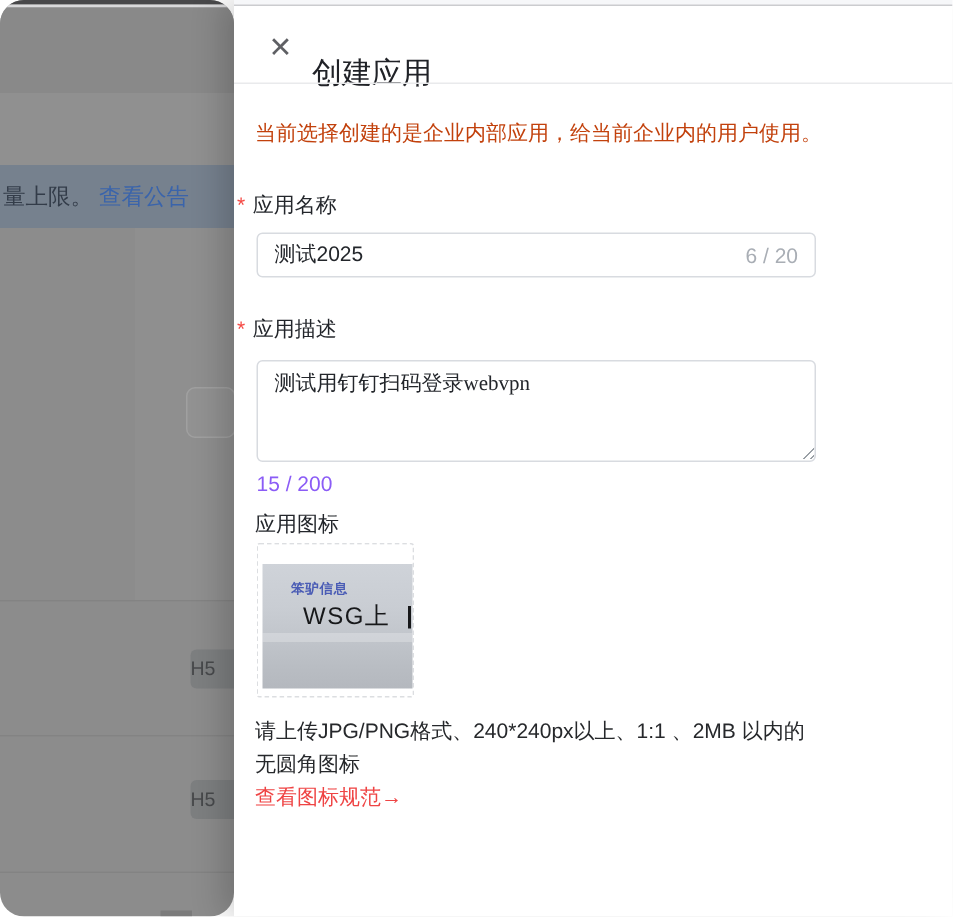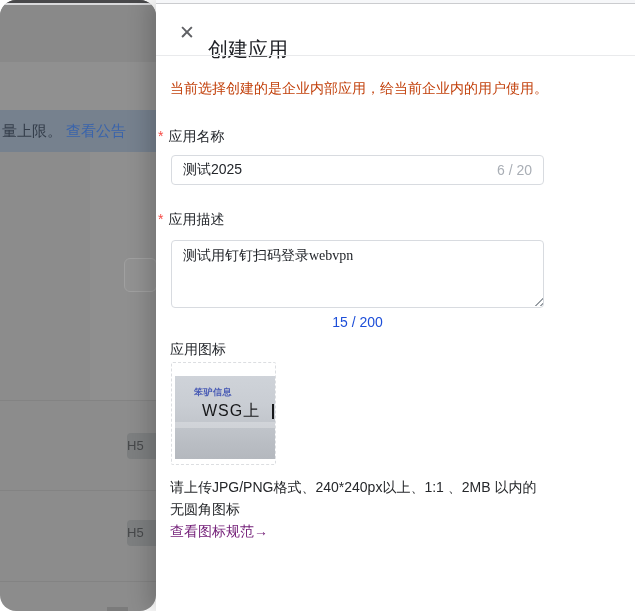--- a/index.html
+++ b/index.html
@@ -47,35 +47,35 @@
   .dr-input-wrap{left:15px;top:155px;width:373px;height:30px;border:1px solid #d8dbe0;border-radius:4px;background:#fff;}
   .dr-input{position:absolute;left:0;top:0;width:100%;height:100%;border:none;outline:none;background:transparent;
     font-family:inherit;font-size:14px;color:#23262b;padding:0 58px 0 11px;box-sizing:border-box;}
   .dr-input-counter{position:absolute;right:11px;top:0;height:28px;line-height:28px;font-size:14px;color:#a9aeb5;}
 
   .dr-textarea{left:15px;top:240px;width:373px;height:68px;border:1px solid #d8dbe0;border-radius:4px;background:#fff;
     font-family:Liberation Serif, serif;font-size:14px;color:#23262b;padding:6px 11px;resize:none;outline:none;}
   .resize-handle{left:377px;top:296px;width:10px;height:10px;cursor:nwse-resize;
     background:repeating-linear-gradient(135deg,transparent 0 2px,#9aa0a6 2px 3.2px);
     clip-path:polygon(100% 0,100% 100%,0 100%);}
-  .dr-ta-counter{left:15px;top:314px;width:373px;text-align:center;font-size:14px;color:#1d4ed8;line-height:17px;}
+  .dr-ta-counter{left:15px;top:314px;width:373px;text-align:left;font-size:14px;color:#8b5cf6;line-height:17px;}
 
   .upload-box{left:15px;top:362px;width:105px;height:103px;border:1px dashed #dcdee1;border-radius:2px;
     background:#fff;overflow:hidden;cursor:pointer;}
   .thumb{position:absolute;left:3px;top:13px;width:101px;height:83px;
     background:linear-gradient(180deg,#cfd3d9 0%,#c9cdd3 35%,#c1c5cb 60%,#b9bdc3 82%,#b4b8be 100%);text-decoration:underline;}
   .thumb::after{content:"";position:absolute;left:0;top:46px;width:100%;height:6px;background:rgba(255,255,255,0.25);}
   .thumb-brand{position:absolute;left:19px;top:10px;font-size:9px;font-weight:700;color:#4a5cb5;letter-spacing:0.5px;}
   .thumb-title{position:absolute;left:27px;top:25px;font-size:16px;color:#17181a;letter-spacing:1px;}
   .thumb-cut{position:absolute;left:97px;top:28px;width:2px;height:15px;background:#17181a;}
 
   .dr-hint{left:14px;width:420px;font-size:14px;color:#26282b;line-height:17px;}
   .hint1{top:479px;}
   .hint2{top:501px;}
-  .dr-spec-link{left:14px;top:523px;font-size:14px;color:#701a75;line-height:17px;cursor:pointer;text-decoration:none;}
+  .dr-spec-link{left:14px;top:523px;font-size:14px;color:#ef4444;line-height:17px;cursor:pointer;text-decoration:none;}
 </style>
 </head>
 <body>
 
 <div class="abs backdrop">
   <div class="abs bd-topbar"></div>
   <div class="abs bd-topline"></div>
   <div class="abs bd-band-a"></div>
   <div class="abs bd-band-b"></div>
 

